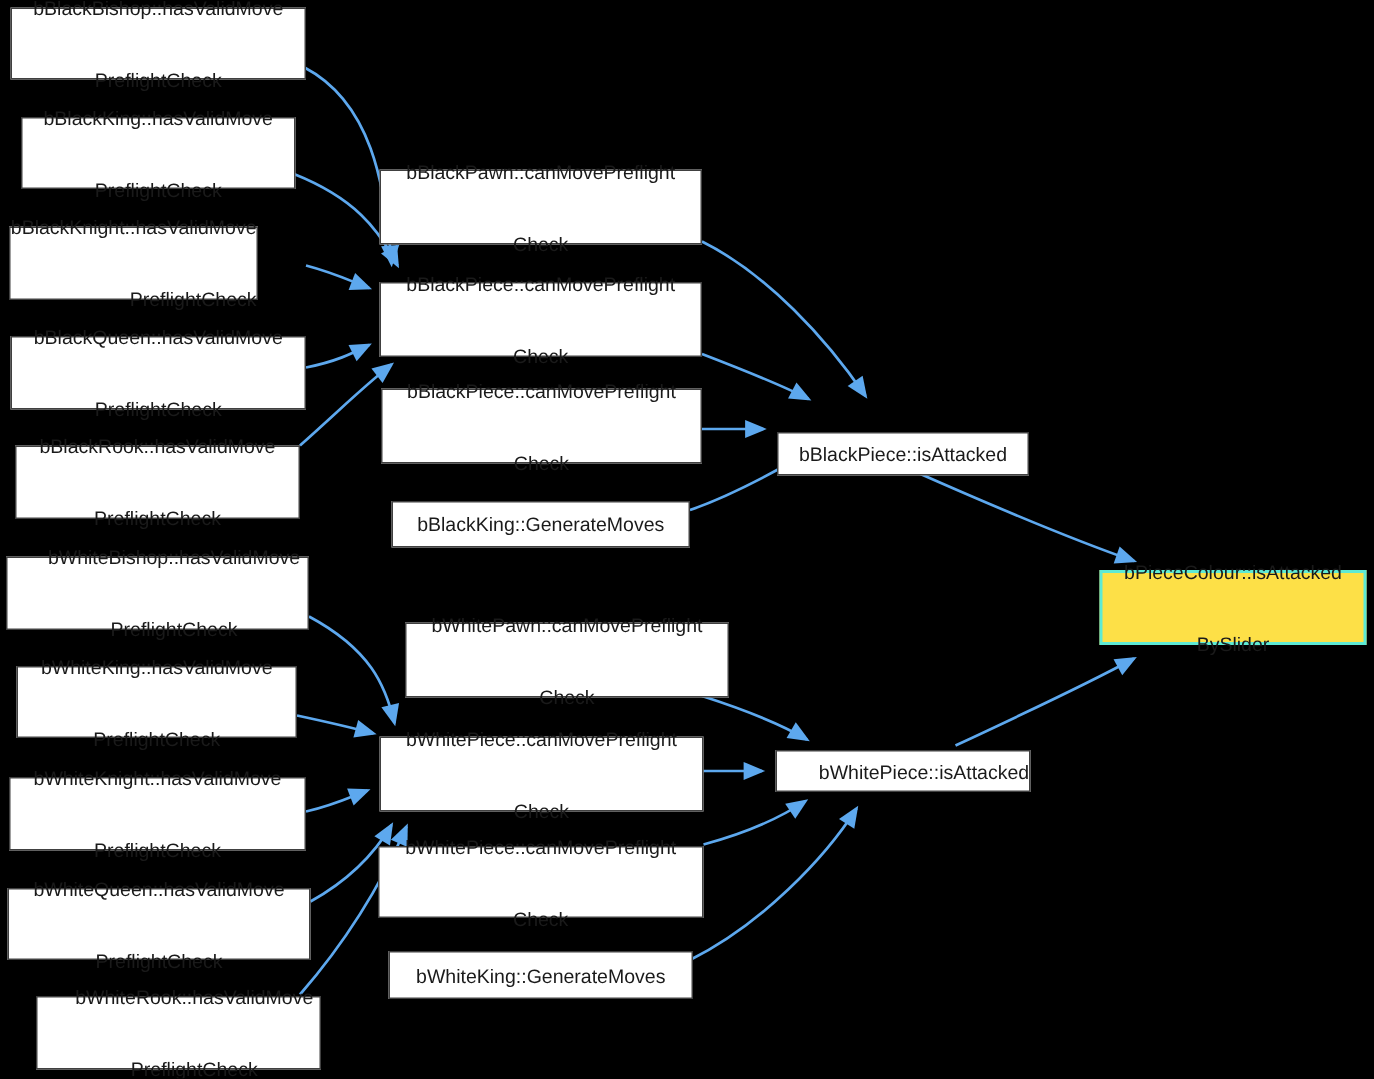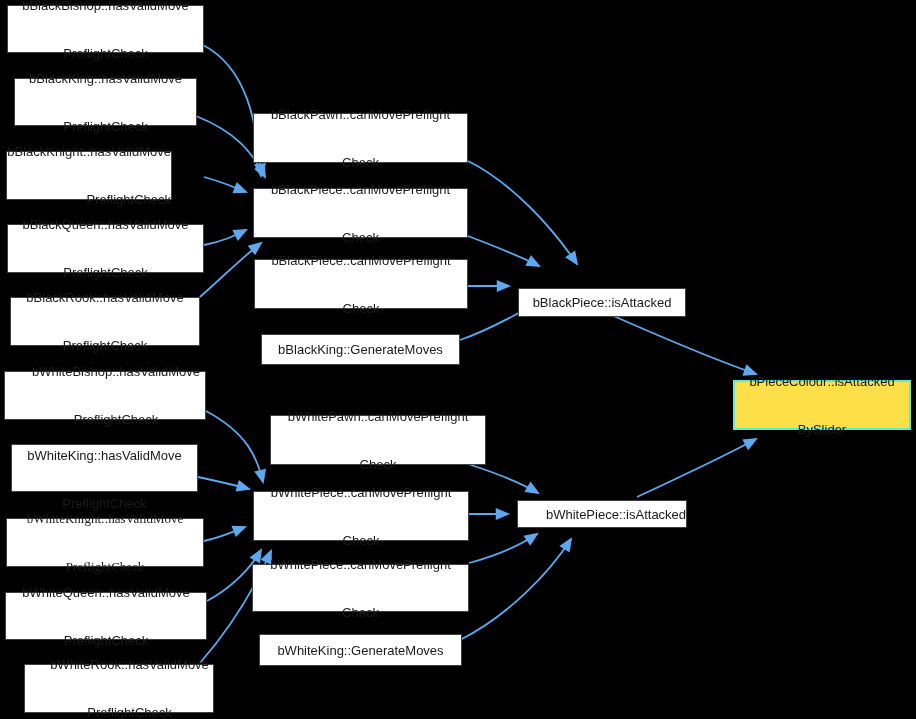--- a/index.html
+++ b/index.html
@@ -103,25 +103,25 @@
         <span>PreflightCheck</span>
       </div>
       <div class="node" style="left: 10px; top: 297px; width: 190px; height: 49px;">
         <span>bBlackRook::hasValidMove</span>
         <span>PreflightCheck</span>
       </div>
       <div class="node" style="left: 4px; top: 371px; width: 202px; height: 49px; padding-left: 22px;">
         <span>bWhiteBishop::hasValidMove</span>
         <span>PreflightCheck</span>
       </div>
-      <div class="node" style="left: 11px; top: 444px; width: 187px; height: 48px; justify-content: space-between;">
+      <div class="node" style="left: 11px; top: 444px; width: 187px; height: 48px;">
         <span>bWhiteKing::hasValidMove</span>
         <span>PreflightCheck</span>
       </div>
-      <div class="node" style="left: 6px; top: 518px; width: 198px; height: 49px; font-family: Liberation Serif, serif;">
+      <div class="node" style="left: 6px; top: 518px; width: 198px; height: 49px;">
         <span>bWhiteKnight::hasValidMove</span>
         <span>PreflightCheck</span>
       </div>
       <div class="node" style="left: 5px; top: 592px; width: 202px; height: 48px;">
         <span>bWhiteQueen::hasValidMove</span>
         <span>PreflightCheck</span>
       </div>
       <div class="node" style="left: 24px; top: 664px; width: 190px; height: 49px; padding-left: 21px;">
         <span>bWhiteRook::hasValidMove</span>
         <span>PreflightCheck</span>

